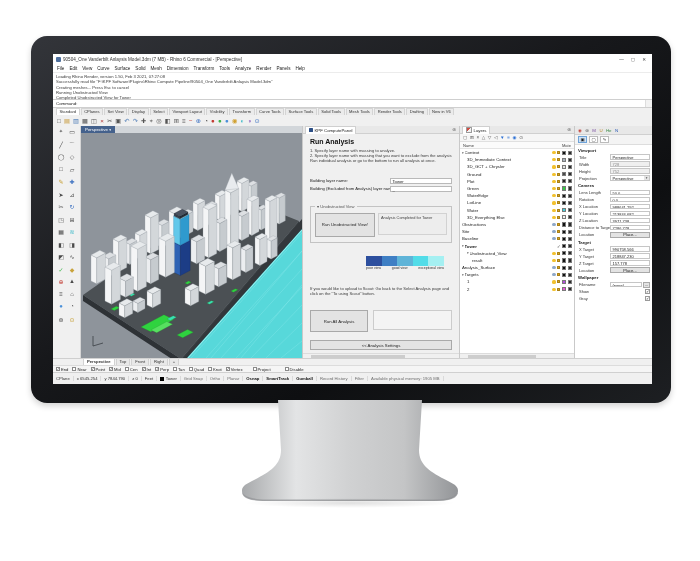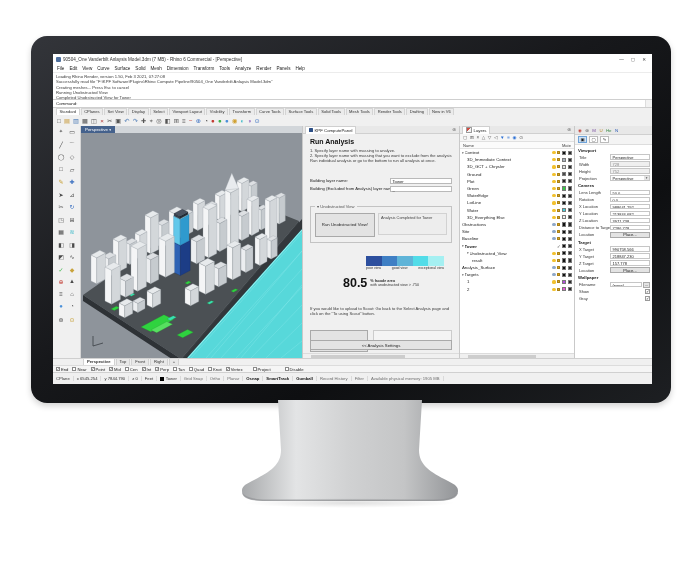--- a/index.html
+++ b/index.html
@@ -446,27 +446,20 @@
                 <div class="lsw" style="background: rgb(95, 180, 216);"></div>
                 <div class="lsw" style="background: rgb(82, 220, 232);"></div>
                 <div class="lsw" style="background: rgb(165, 240, 242);"></div>
               </div>
             <div id="legend-labels">
                 <span>poor view</span>
                 <span>good view</span>
                 <span>exceptional view</span>
               </div>
           </div>
-          <div class="score">
-            <span class="scoreval">80.5</span>
-            <span class="scorecap">
-              <span class="b">% facade area</span><br>
-              <span>with unobstructed view &gt; .750</span>
-            </span>
-          </div>
           <div class="scoutnote">If you would like to upload to Scout: Go back to the Select Analysis page and click on the "To using Scout" button.</div>
           <div class="runrow">
             <div class="btn runall">Run All Analysis</div>
             <div class="emptybox"></div>
           </div>
           <div class="btn settingsbtn">&lt;&lt; Analysis Settings</div>
         </div>
         <div class="hscroll">
             <div class="hthumb"></div>
           </div>

